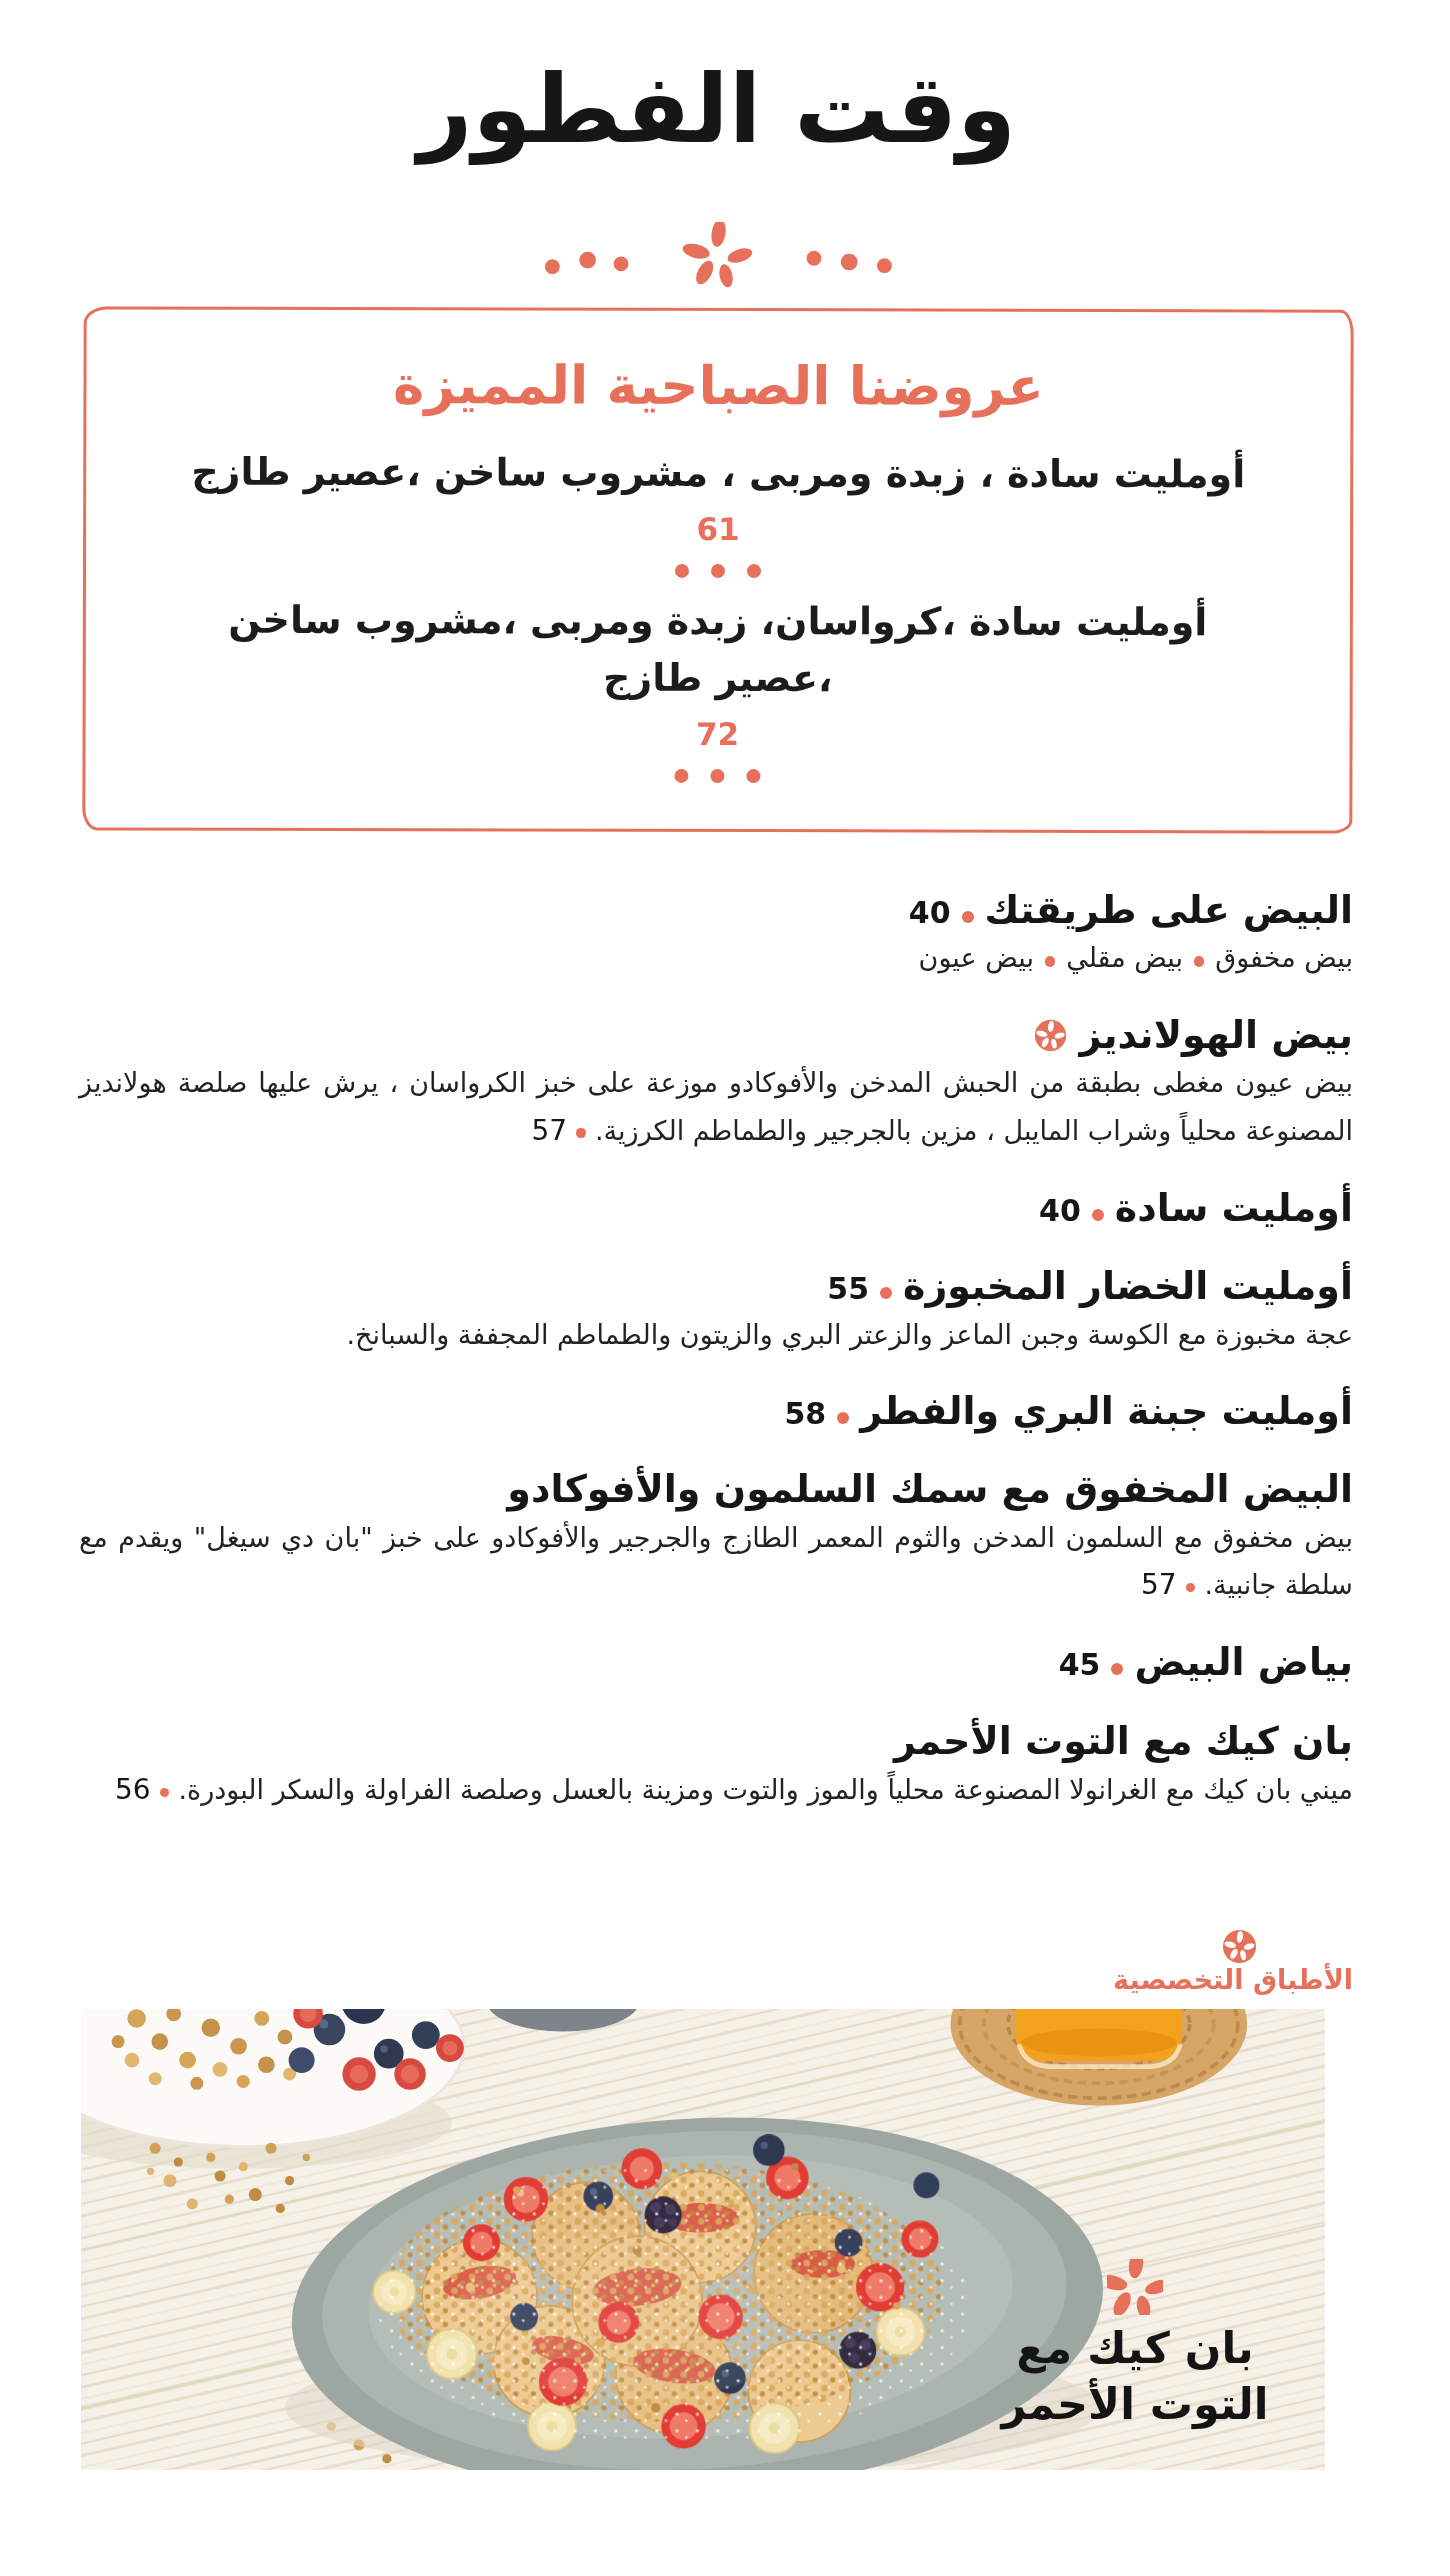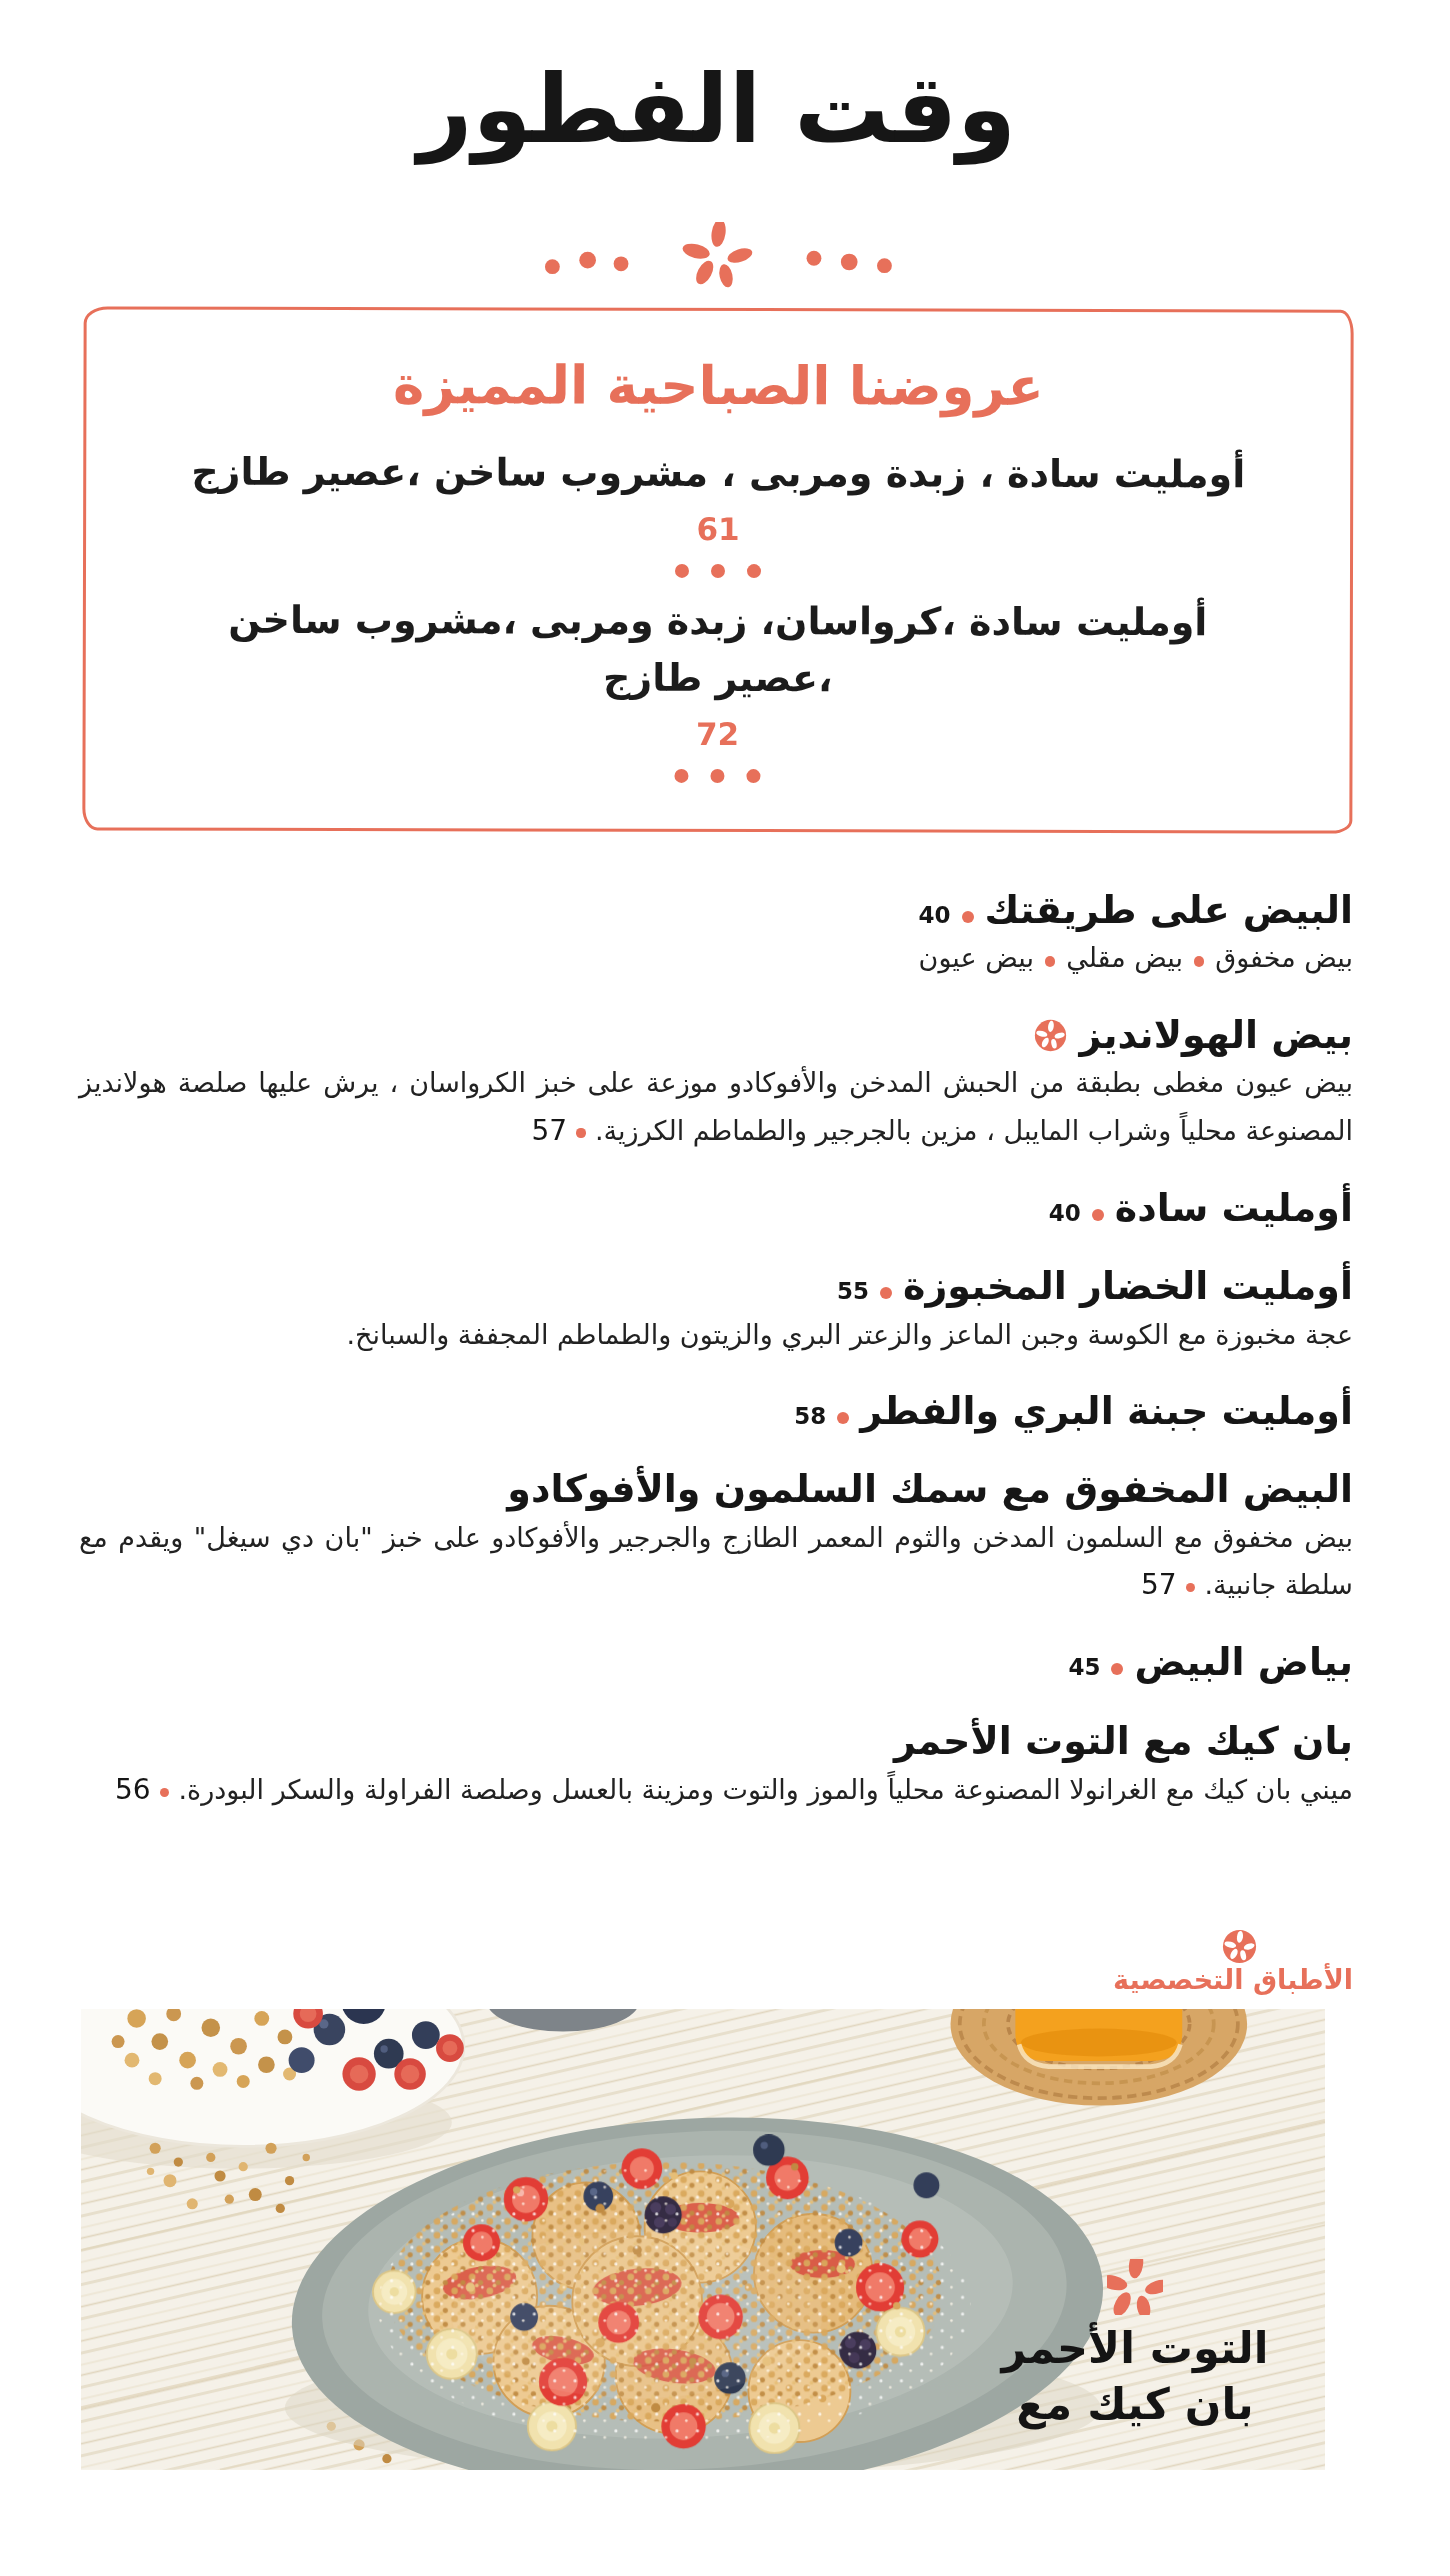--- a/index.html
+++ b/index.html
@@ -20,21 +20,21 @@
   .offer-text{font-size:38px;font-weight:700;line-height:1.5;max-width:1093px;margin:0 auto;white-space:pre-line;color:#1c1c1c;}
   .offer-price{color:var(--accent);font-size:31px;font-weight:700;margin-top:9.3px;}
   .box-dots{display:flex;justify-content:center;gap:22px;margin:16.7px 0 15px;}
   .box-dots i{width:14px;height:14px;border-radius:50%;background:var(--accent);}
 
   
   .menu-list{position:absolute;top:886px;left:95px;right:97px;}
   .menu-item{margin-top:29px;}
   .menu-item:first-child{margin-top:0;}
   .item-head{font-size:38px;font-weight:700;line-height:1.3;color:#161616;display:flex;align-items:center;flex-wrap:wrap;}
-  .head-price .num{font-size:23px;font-weight:700;}
+  .head-price .num{font-size:30px;font-weight:700;}
   .dot{display:inline-block;width:12px;height:12px;border-radius:50%;background:var(--accent);margin:0 11px;flex:none;}
   .dot.small{width:9.3px;height:9.3px;margin:0 9.3px;vertical-align:1.9px;}
   .spec-svg{margin-right:13px;flex:none;}
   .item-desc{font-size:27px;line-height:1.72;color:#222;margin-top:0;text-align:justify;}
   .item-desc .num{font-weight:400;font-size:28px;color:#161616;}
   .seg-dot{display:inline-block;width:10.2px;height:10.2px;border-radius:50%;background:var(--accent);margin:0 11px;vertical-align:0.9px;}
 
   
   .footnote{position:absolute;top:1929px;right:97px;display:flex;align-items:center;color:var(--accent);
     font-size:27px;font-weight:700;flex-direction:column;}
@@ -450,19 +450,19 @@
         <ellipse cx="600" cy="330" rx="200" ry="90" fill="#ffffff" opacity=".07"></ellipse>
       </g>
     </svg>
 
     <div class="caption">
       <div class="spark">
         <svg width="56" height="56" viewBox="-30 -30 60 60">
             <use href="#burst5" fill="currentColor" transform="scale(1.15)"></use>
           </svg>
       </div>
+      <div class="cap-line">بان كيك مع</div>
       <div class="cap-line">التوت الأحمر</div>
-      <div class="cap-line">بان كيك مع</div>
     </div>
   </div>
 
 </div>
 
 
 </body></html>

